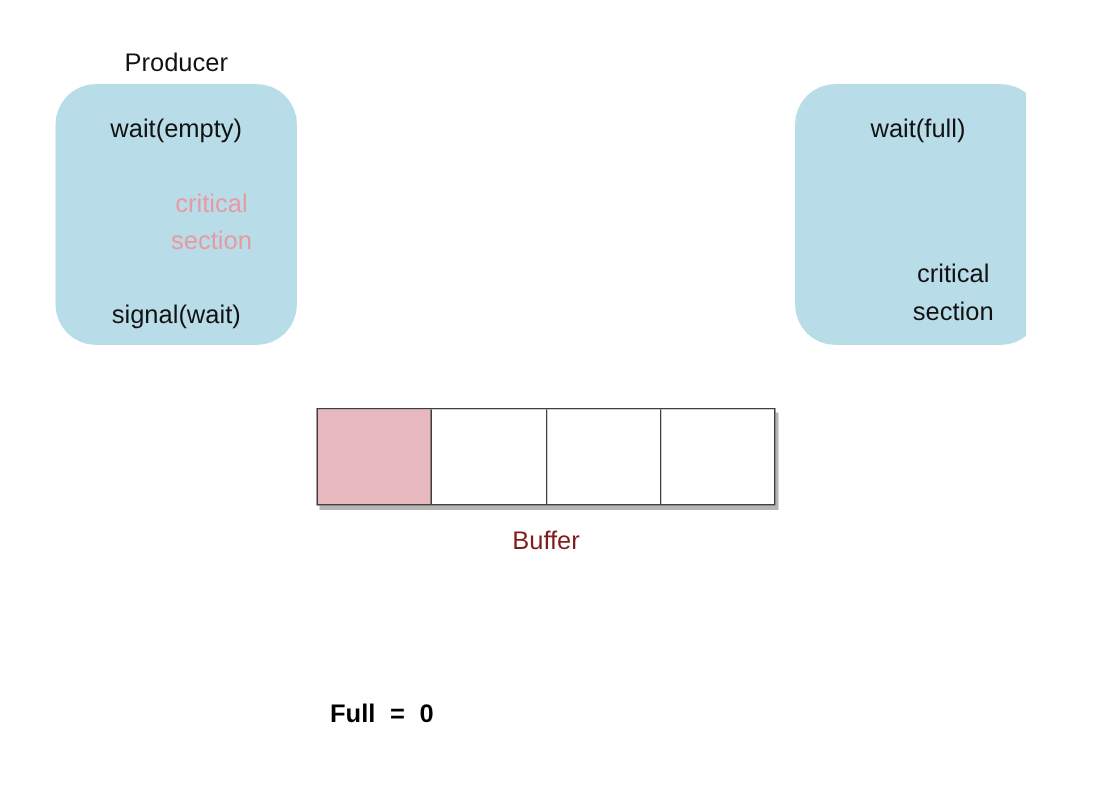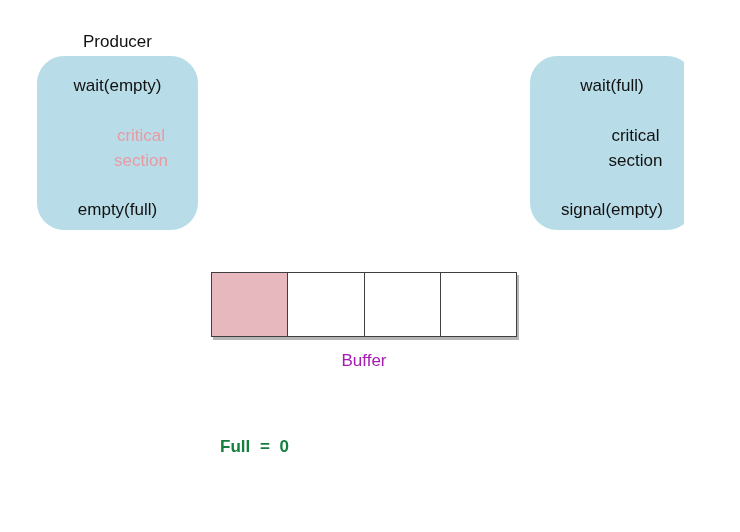--- a/index.html
+++ b/index.html
@@ -78,58 +78,58 @@
   .buffer-cells .cell:last-child { border-right: none; }
   .buffer-cells .cell.filled { background: var(--buffer-filled, #e7b8bd); }
   .buffer-cells .cell.empty  { background: var(--buffer-empty, #ffffff); }
   .buffer-label {
     position: absolute;
     left: 211px;
     top: 351px;
     width: 306px;
     text-align: center;
     font-size: 17px;
-    color: #a21caf;
+    color: #7f1d1d;
   }
 
   
   .sem-line {
     position: absolute;
     left: 220px;
     font-size: 17px;
     font-weight: bold;
-    color: #15803d;
+    color: #000000;
     word-spacing: 5px;
     white-space: nowrap;
+    margin-top: 29px;
   }
   #sem-full  { top: 437px; }
   #sem-empty { top: 485px; }
 </style>
 </head>
 <body>
 
 <div class="canvas">
 
   <div class="process-title" id="producer-title">Producer</div>
   <div class="process-box" id="producer-box">
     <div class="line">wait(empty)</div>
     <div class="critical">
       <div>critical</div>
       <div>section</div>
     </div>
-    <div class="line">empty(full)</div>
+    <div class="line">signal(wait)</div>
   </div>
 
   <div class="process-box" id="consumer-box">
     <div class="line">wait(full)</div>
     <div class="critical">
       <div>critical</div>
       <div>section</div>
     </div>
-    <div class="line">signal(empty)</div>
   </div>
 
   <div class="buffer-cells">
       <div class="cell filled"></div>
       <div class="cell empty"></div>
       <div class="cell empty"></div>
       <div class="cell empty"></div>
     </div>
   <div class="buffer-label">Buffer</div>
 

